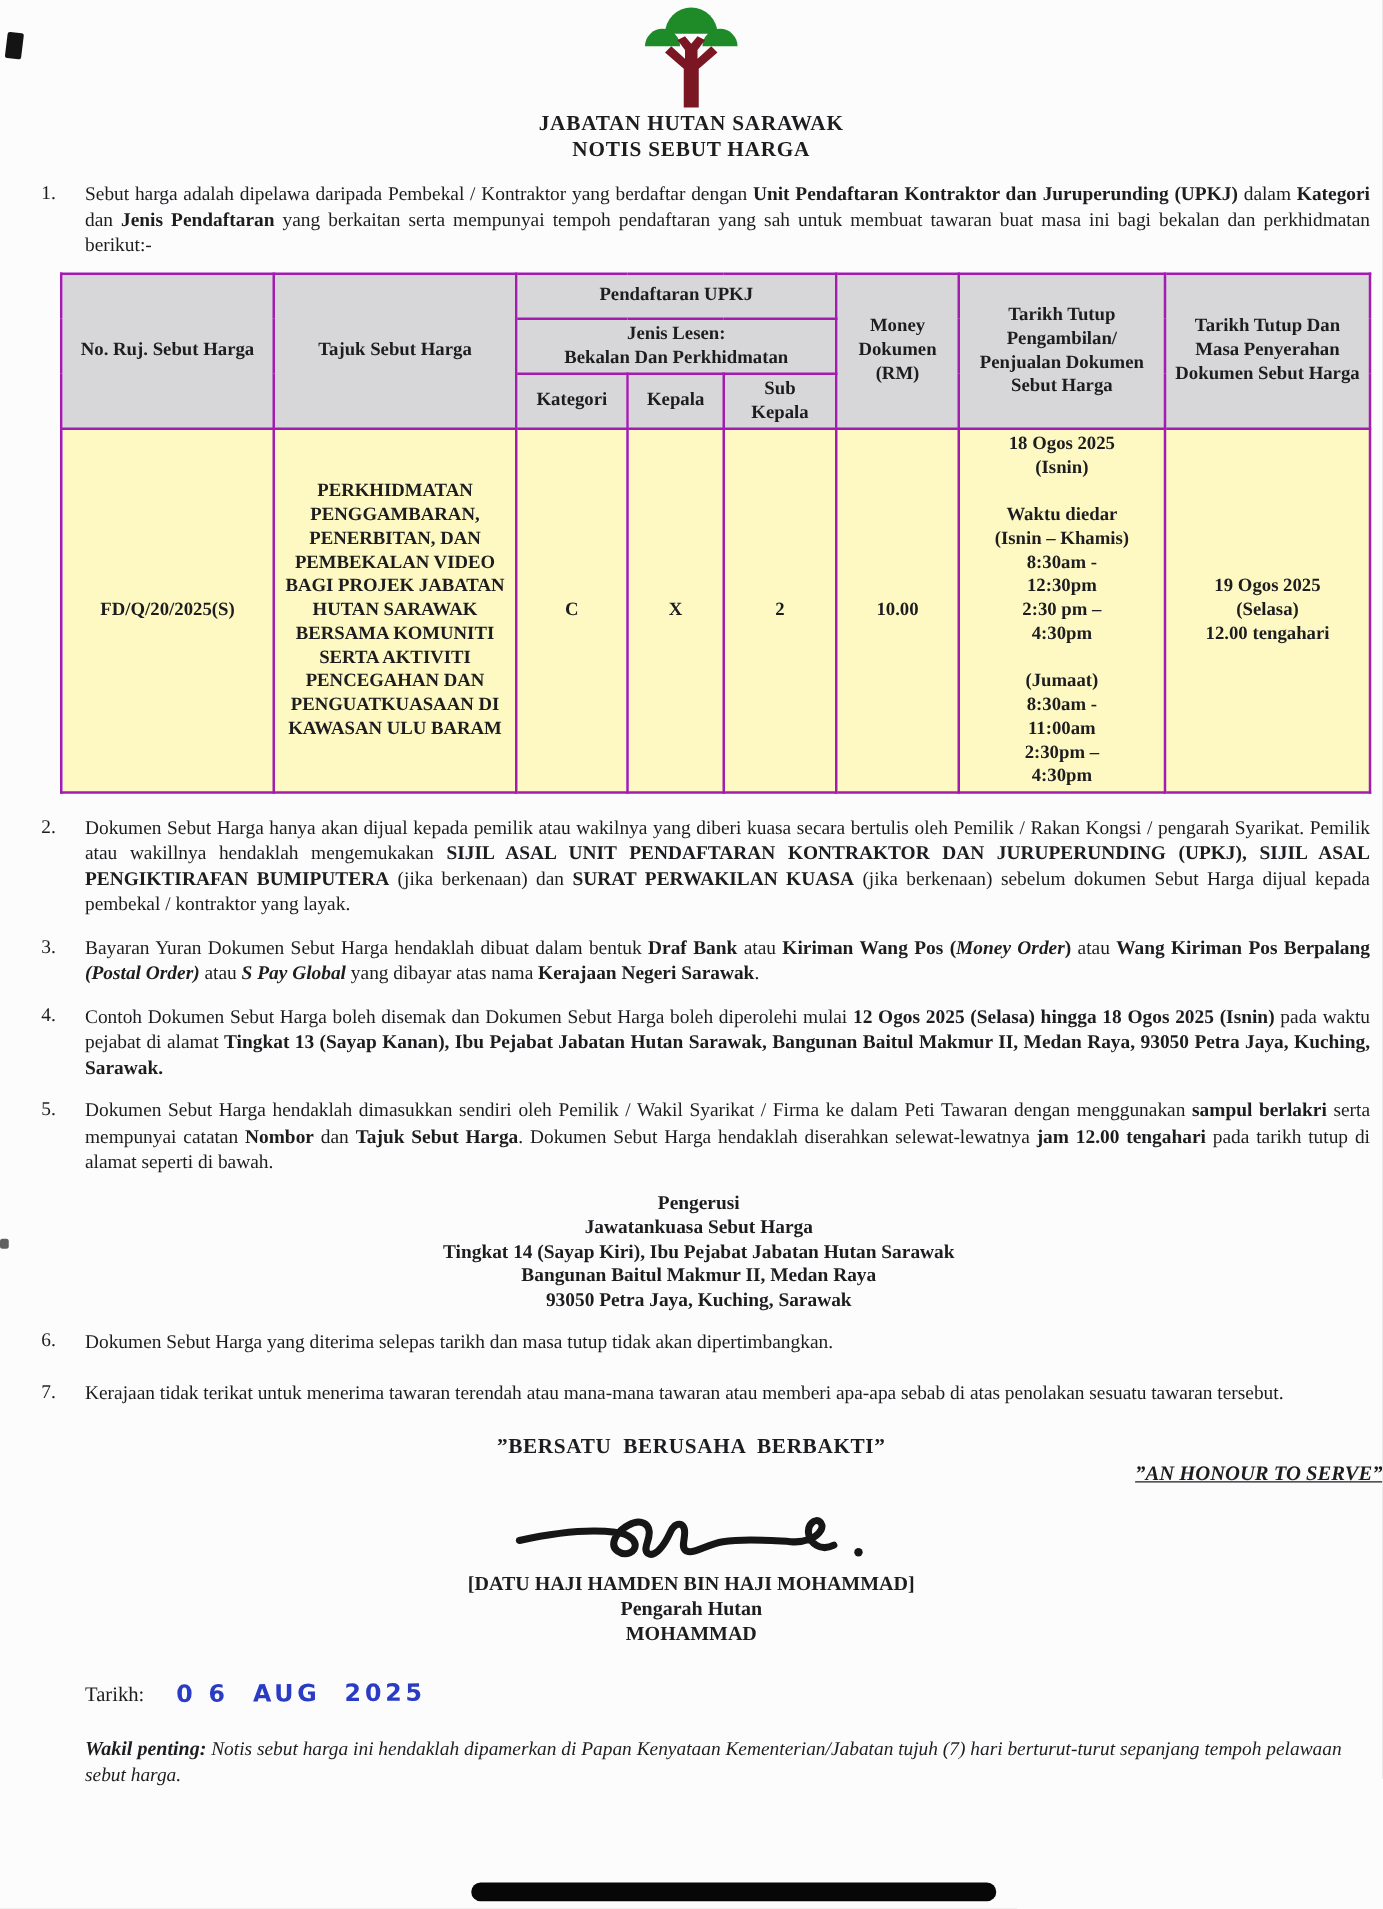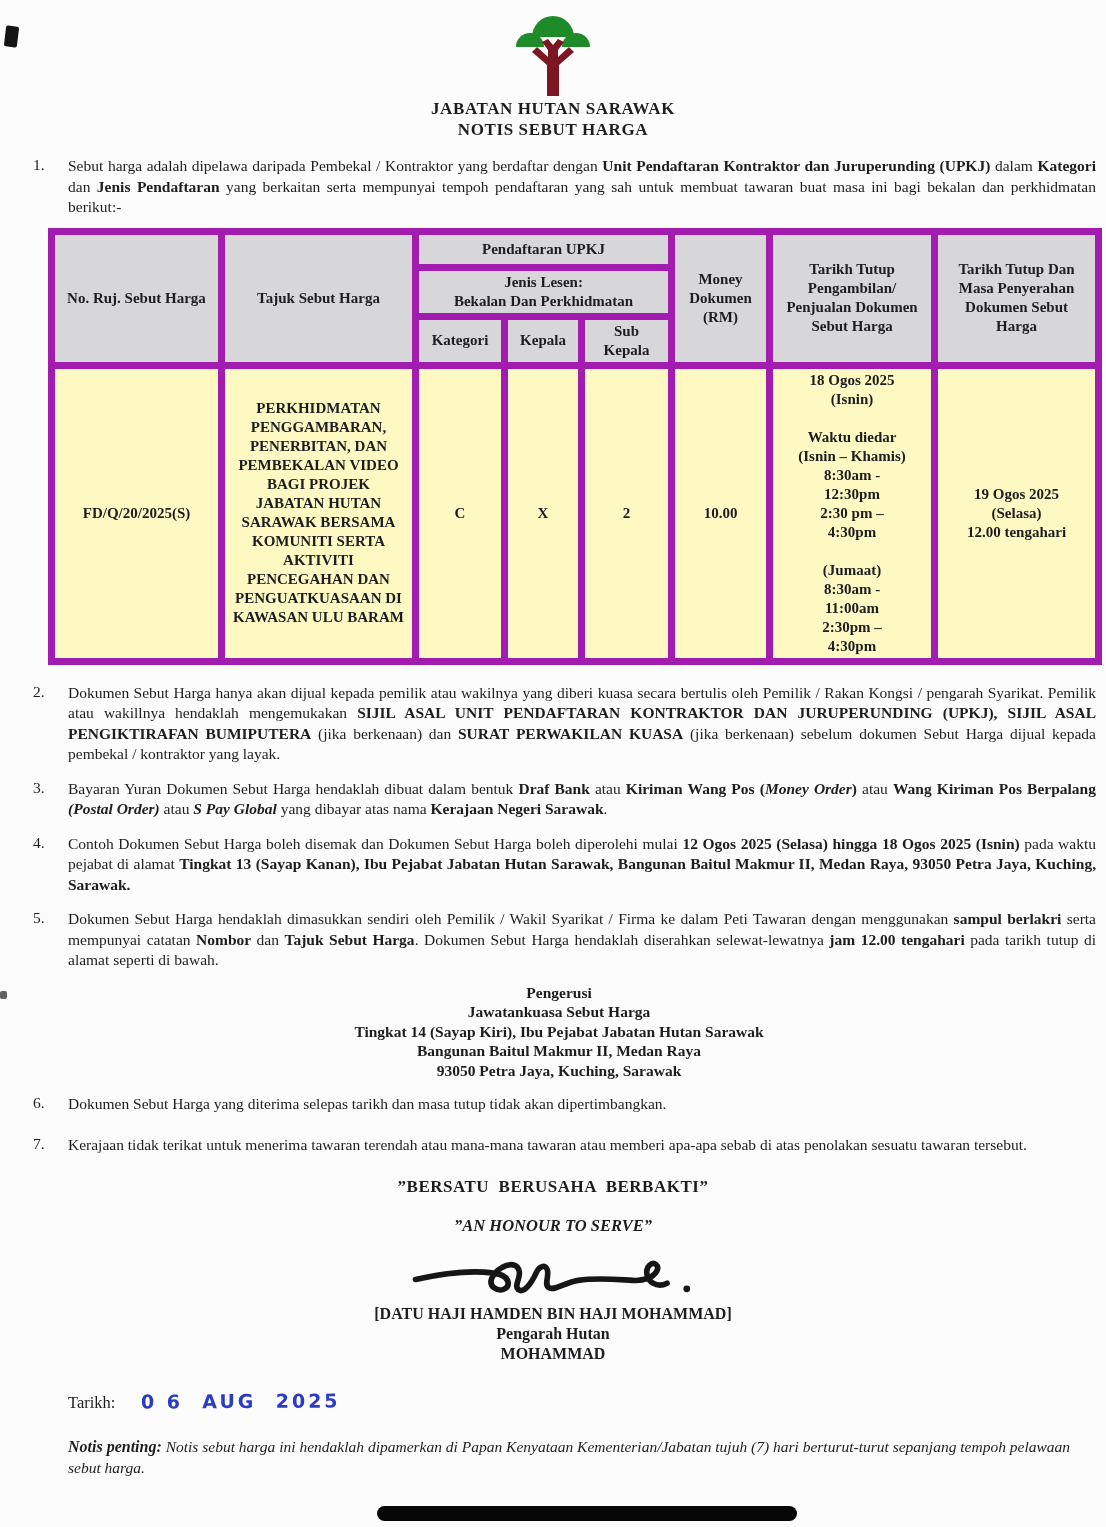--- a/index.html
+++ b/index.html
@@ -5,53 +5,53 @@
   html,body{margin:0;padding:0;background:#dedede;}
   .page{
     position:relative;width:1106px;height:1527px;margin:0 auto;
     background:#fcfcfd;color:#1d1d20;overflow:hidden;
     font-family:"Liberation Serif", serif;
   }
   .b{font-weight:bold;}
   .i{font-style:italic;}
 
   
-  .doc-header{text-align:center;padding-top:12px;}
+  .doc-header{text-align:center;padding-top:2px;}
   .logo{display:block;margin:0 auto;}
   .agency{font-weight:bold;font-size:17px;letter-spacing:.6px;line-height:21px;}
   .doc-title{font-weight:bold;font-size:17px;letter-spacing:.6px;line-height:21px;}
 
   
   .item{display:flex;margin-left:33px;margin-right:10px;}
   .item-num{flex:0 0 35px;font-size:15.5px;}
   .item-text{flex:1;font-size:15.5px;line-height:20.5px;text-align:justify;}
   .mt16{margin-top:16px;} .mt18{margin-top:18px;} .mt14{margin-top:14px;}
   .mt12{margin-top:12px;padding-left:12px;} .mt20{margin-top:20px;} .mt22{margin-top:22px;}
 
   
   .quote-table{
     border-collapse:collapse;table-layout:fixed;width:1047px;
     margin:10px 0 0 48px;font-size:15px;text-align:center;
   }
   .quote-table th,.quote-table td{
-    border:7px solid #a21caf;padding:2px 6px;vertical-align:middle;
+    border:2px solid #a21caf;padding:2px 6px;vertical-align:middle;
     font-weight:bold;overflow:hidden;
   }
   .quote-table th{background:#d7d7d9;line-height:19px;}
   .quote-table td{background:#fef9c3;line-height:19px;}
   .hrow1{height:36px;} .hrow2{height:44px;} .hrow3{height:38px;}
   .body-row{height:284px;}
   .lines{white-space:pre-line;}
   .title-cell{font-size:15px;line-height:19.5px;text-align:center;}
 
   
   .address{ text-align:center;font-weight:bold;font-size:15.5px;line-height:19.5px;}
   .address div{min-height:19px;}
   .motto1{text-align:center;font-weight:bold;font-size:17px;letter-spacing:.5px;white-space:pre-wrap;}
-  .motto2{text-align:center;font-weight:bold;font-style:italic;font-size:16.5px;white-space:pre-wrap;margin-top:19px;}
+  .motto2{text-align:right;font-weight:bold;font-style:italic;font-size:16.5px;white-space:pre-wrap;margin-top:2px;text-decoration:underline;}
   .sig-wrap{text-align:center;margin-top:6px;}
   .sign-name{text-align:center;font-weight:bold;font-size:16px;line-height:20px;}
   .sign-pos{text-align:center;font-weight:bold;font-size:16px;line-height:20px;}
   .sign-region{text-align:center;font-weight:bold;font-size:16px;line-height:20px;}
 
   
   .date-row{margin:26px 0 0 68px;display:flex;align-items:baseline;}
   .date-label{font-size:16.5px;text-align:center;}
   .date-stamp{
     font-family:"DejaVu Sans", sans-serif;font-weight:bold;font-size:19px;
@@ -201,16 +201,16 @@
     <div class="sign-name">[DATU HAJI HAMDEN BIN HAJI MOHAMMAD]</div>
     <div class="sign-pos">Pengarah Hutan</div>
     <div class="sign-region">MOHAMMAD</div>
   </div>
 
   <div class="date-row">
     <span class="date-label">Tarikh:</span>
     <span class="date-stamp" style="color: rgb(42, 60, 196);">0 6  AUG  2025</span>
   </div>
 
-  <div class="note"><span class="b i">Notis penting:</span><span class="i">  Notis sebut harga ini hendaklah dipamerkan di Papan Kenyataan Kementerian/Jabatan tujuh (7) hari berturut-turut sepanjang tempoh pelawaan sebut harga.</span></div>
+  <div class="note"><span class="b i">Wakil penting:</span><span class="i">  Notis sebut harga ini hendaklah dipamerkan di Papan Kenyataan Kementerian/Jabatan tujuh (7) hari berturut-turut sepanjang tempoh pelawaan sebut harga.</span></div>
 
   <div class="bottom-bar"></div>
 </div>
 
 </body></html>

